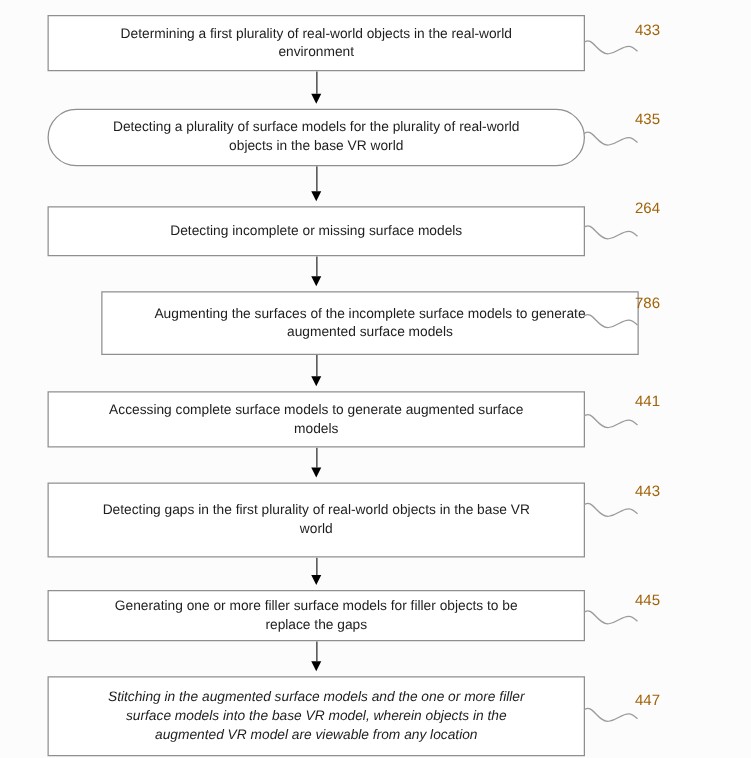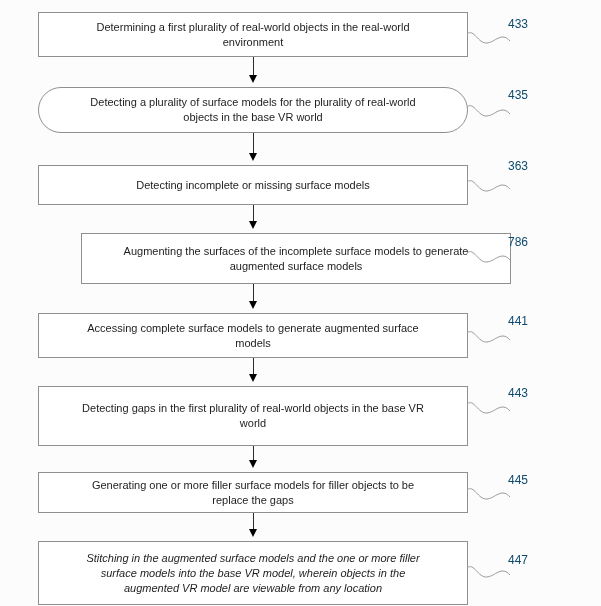--- a/index.html
+++ b/index.html
@@ -80,21 +80,21 @@
     border-right: 4px solid transparent;
     border-top: 8px solid #000000;
   }
 
   
   .ref {
     position: absolute;
     left: 470px;
     width: 44px;
     font-size: 12px;
-    color: #0c4a6e;
+    color: #a16207;
     text-align: left;
     white-space: nowrap;
   }
   .s1 .ref { top: 5px; }
   .s2 .ref { top: 1px; }
   .s3 .ref { top: -6px; }
   .s4 .ref { top: 2px; }
   .s5 .ref { top: 1px; }
   .s6 .ref { top: 0px; }
   .s7 .ref { top: 1px; }
@@ -156,21 +156,21 @@
       <span class="head"></span>
     </div>
 
     <div class="row s3">
       <div class="box">
         <span class="box-text">Detecting incomplete or missing surface models</span>
       </div>
       <svg class="lead" viewBox="0 0 44 18">
           <path d="M0,5 C7,-1 11,15 20,14 C27,13 30,8 36,8 C39,8 41,10 43,12"></path>
         </svg>
-      <span class="ref">363</span>
+      <span class="ref">264</span>
     </div>
     <div class="arrow a3">
       <span class="shaft"></span>
       <span class="head"></span>
     </div>
 
     <div class="row s4">
       <div class="box">
         <span class="box-text">Augmenting the surfaces of the incomplete surface models to generate
 augmented surface models</span>

